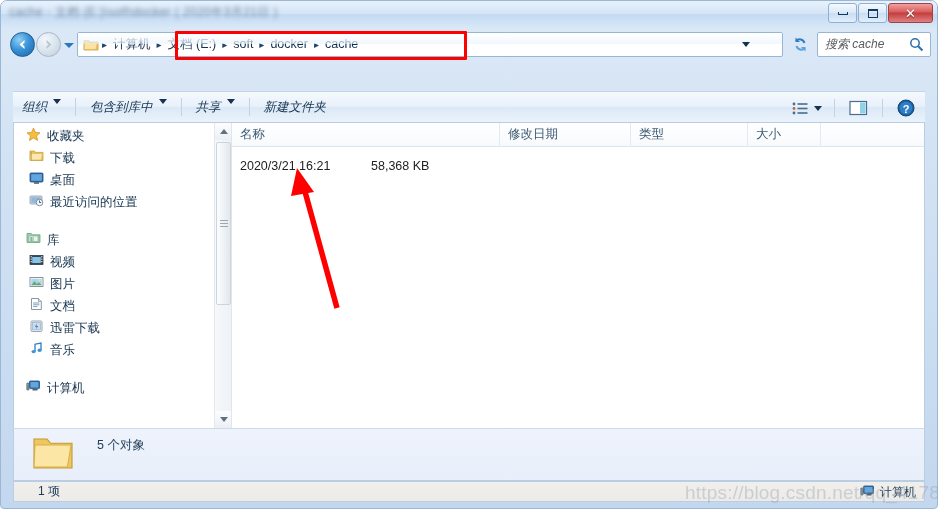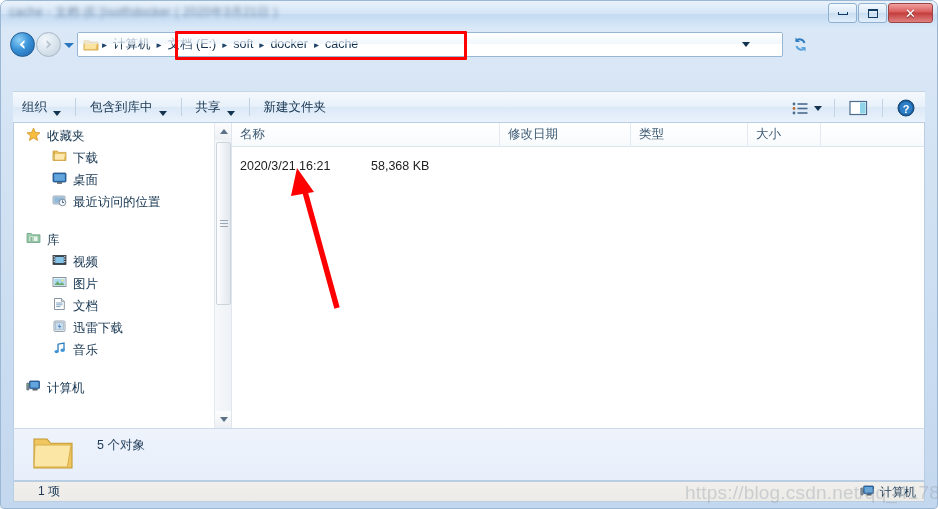--- a/index.html
+++ b/index.html
@@ -141,21 +141,21 @@
   
   #toolbar {
     position: absolute; left: 12px; top: 90px; width: 912px; height: 32px;
     background: linear-gradient(180deg, #f5f9fd 0%, #e7f0fa 50%, #dbe8f6 51%, #eaf3fc 100%);
     border-top: 1px solid #c3d6e9;
     border-bottom: 1px solid #b9cee3;
     display: flex; align-items: center;
   }
   .tb-item {
     font-size: 12.5px; color: #14334f; padding: 3px 9px;
-    display:flex; align-items:flex-end; gap:6px; white-space: nowrap;
+    display:flex; align-items:flex-start; gap:6px; white-space: nowrap; font-style: italic;
   }
   .tb-caret {
     width:0;height:0;border-left:4px solid transparent;border-right:4px solid transparent;
     border-top:5px solid #14334f;
   }
   .tb-sep { width:1px; height:18px; background:#c0d2e3; margin: 0 5px; }
   #tb-right { position:absolute; right: 4px; top:0; height:32px; display:flex; align-items:center; gap: 3px;}
   #view-btn { display:flex; align-items:center; gap:5px; padding: 2px 4px; }
   #pane-btn { padding: 2px 6px; display:flex; align-items:center;}
   #help-btn { padding: 2px 6px; display:flex; align-items:center;}
@@ -176,21 +176,21 @@
     width: 218px; height: 305px;
     background: #ffffff;
     border-right: 1px solid #dfe6ee;
     overflow: hidden;
   }
   .nav-group { margin-top: 2px; }
   .nav-row {
     display: flex; align-items: center; height: 22px;
     padding-left: 12px; gap: 6px;
   }
-  .nav-row.child { padding-left: 38px; }
+  .nav-row.child { padding-left: 15px; }
   .nav-label { font-size: 12.5px; color: #14334f; white-space: nowrap; }
   .nav-spacer { height: 14px; }
 
   
   #side-scroll {
     position: absolute; right: 0; top: 0; width: 17px; height: 305px;
     background: linear-gradient(90deg,#f6f8fa,#eef2f6);
     border-left: 1px solid #e3e9ef;
   }
   .sb-arrow {
@@ -340,20 +340,29 @@
 
     <div id="refresh-btn">
       <svg width="17" height="17" viewBox="0 0 17 17">
         <path d="M4 5 a5 5 0 0 1 8.5 2" stroke="#2f7cc0" stroke-width="2" fill="none"></path>
         <path d="M3.5 1.5 L3.5 6 L8 6 Z" fill="#2f7cc0"></path>
         <path d="M13 12 a5 5 0 0 1 -8.5 -2" stroke="#5ba3dd" stroke-width="2" fill="none"></path>
         <path d="M13.5 15.5 L13.5 11 L9 11 Z" fill="#5ba3dd"></path>
       </svg>
     </div>
 
+    <div id="searchbox">
+      <span id="search-ph">搜索 cache</span>
+      <span id="search-icon">
+        <svg width="15" height="15" viewBox="0 0 15 15">
+          <circle cx="6" cy="6" r="4.2" stroke="#2a6fae" stroke-width="1.5" fill="none"></circle>
+          <line x1="9.2" y1="9.2" x2="13.5" y2="13.5" stroke="#2a6fae" stroke-width="2"></line>
+        </svg>
+      </span>
+    </div>
   </div>
 
 
   <div id="toolbar">
     <div class="tb-item">
       <span>组织</span>
       <span class="tb-caret"></span>
     </div>
     <div class="tb-sep"></div>
     <div class="tb-item">

